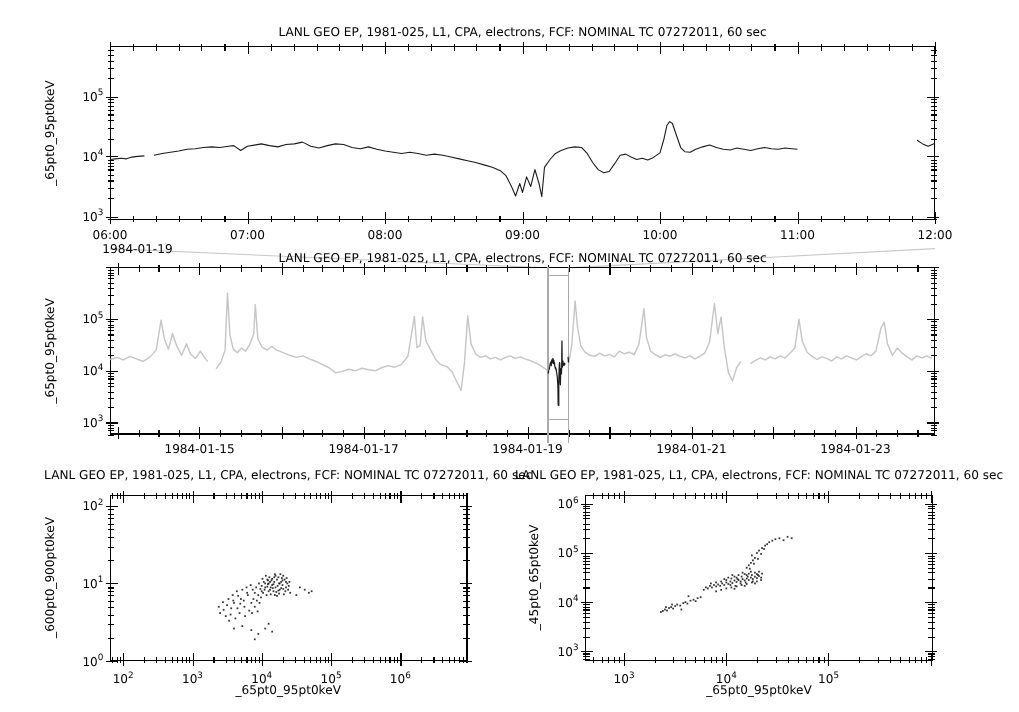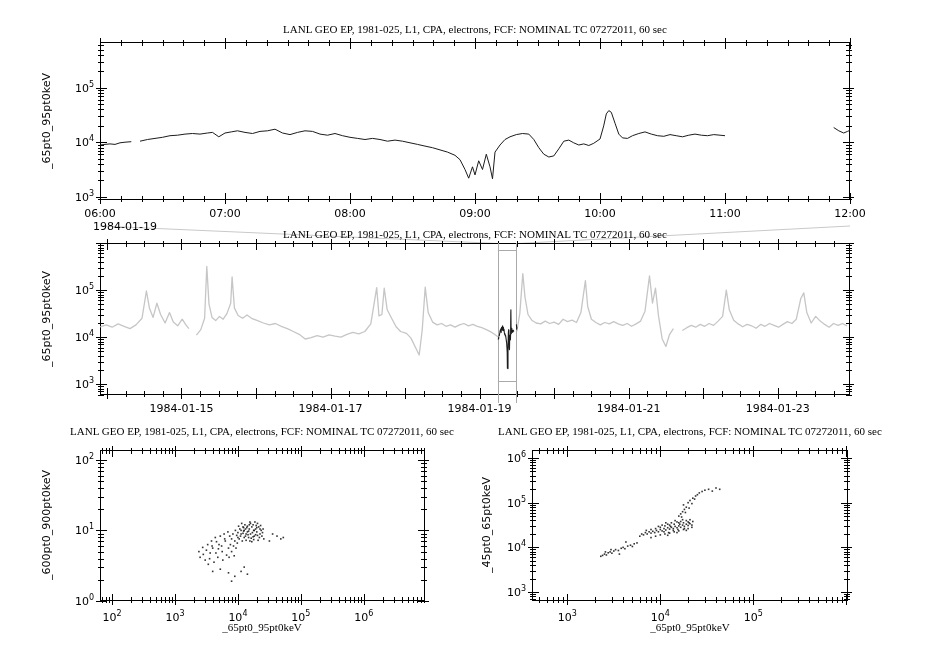--- a/index.html
+++ b/index.html
@@ -1,20 +1,20 @@
 <!DOCTYPE html>
 <html><head>
 <meta charset="utf-8">
 <style>
   html,body{margin:0;padding:0;background:#ffffff;}
   .screen{position:relative;width:926px;height:647px;background:#ffffff;overflow:hidden;
           font-family:"DejaVu Sans",sans-serif;}
   svg{position:absolute;left:0;top:0;}
   .t{position:absolute;font-size:11px;line-height:11px;white-space:nowrap;color:#000;}
-  .ctr{transform:translateX(-50%);font-family:Liberation Serif, serif;}
+  .ctr{transform:translateX(-50%);}
   .rot{transform:translate(-50%,-50%) rotate(-90deg);}
 </style>
 </head>
 <body>
 
 <div class="screen">
   <svg id="plot" width="926" height="647">
       <g stroke="#c9c9c9" stroke-width="1">
         <line x1="100" y1="226" x2="498.2" y2="243.5"></line>
         <line x1="850" y1="226" x2="516.8" y2="243.5"></line>

